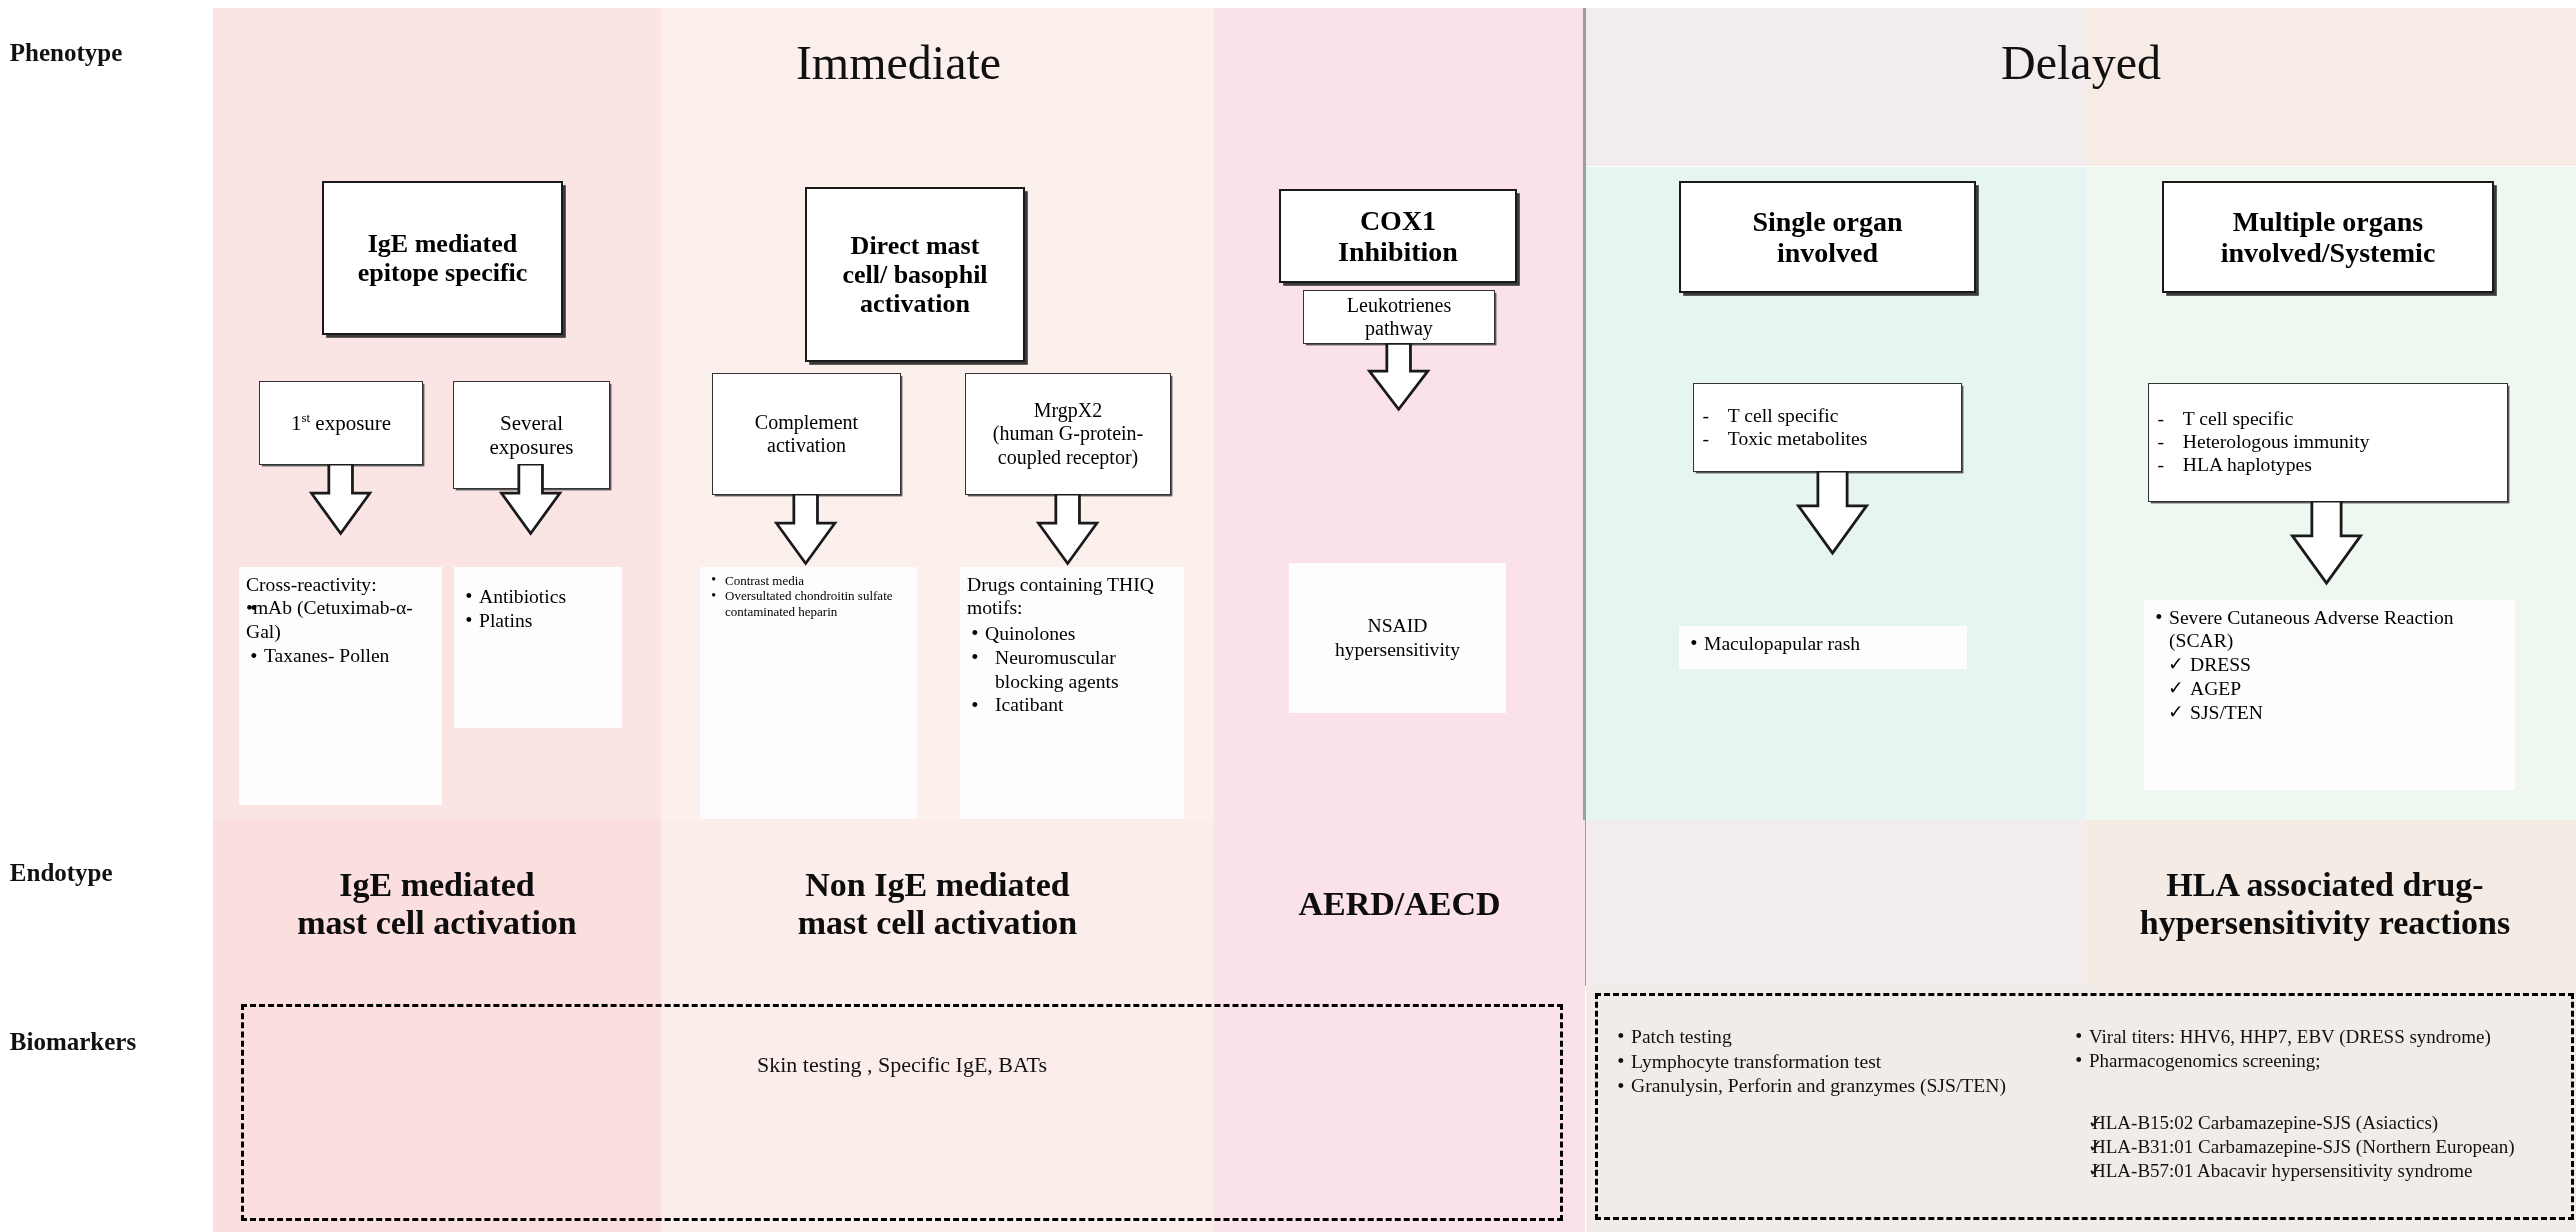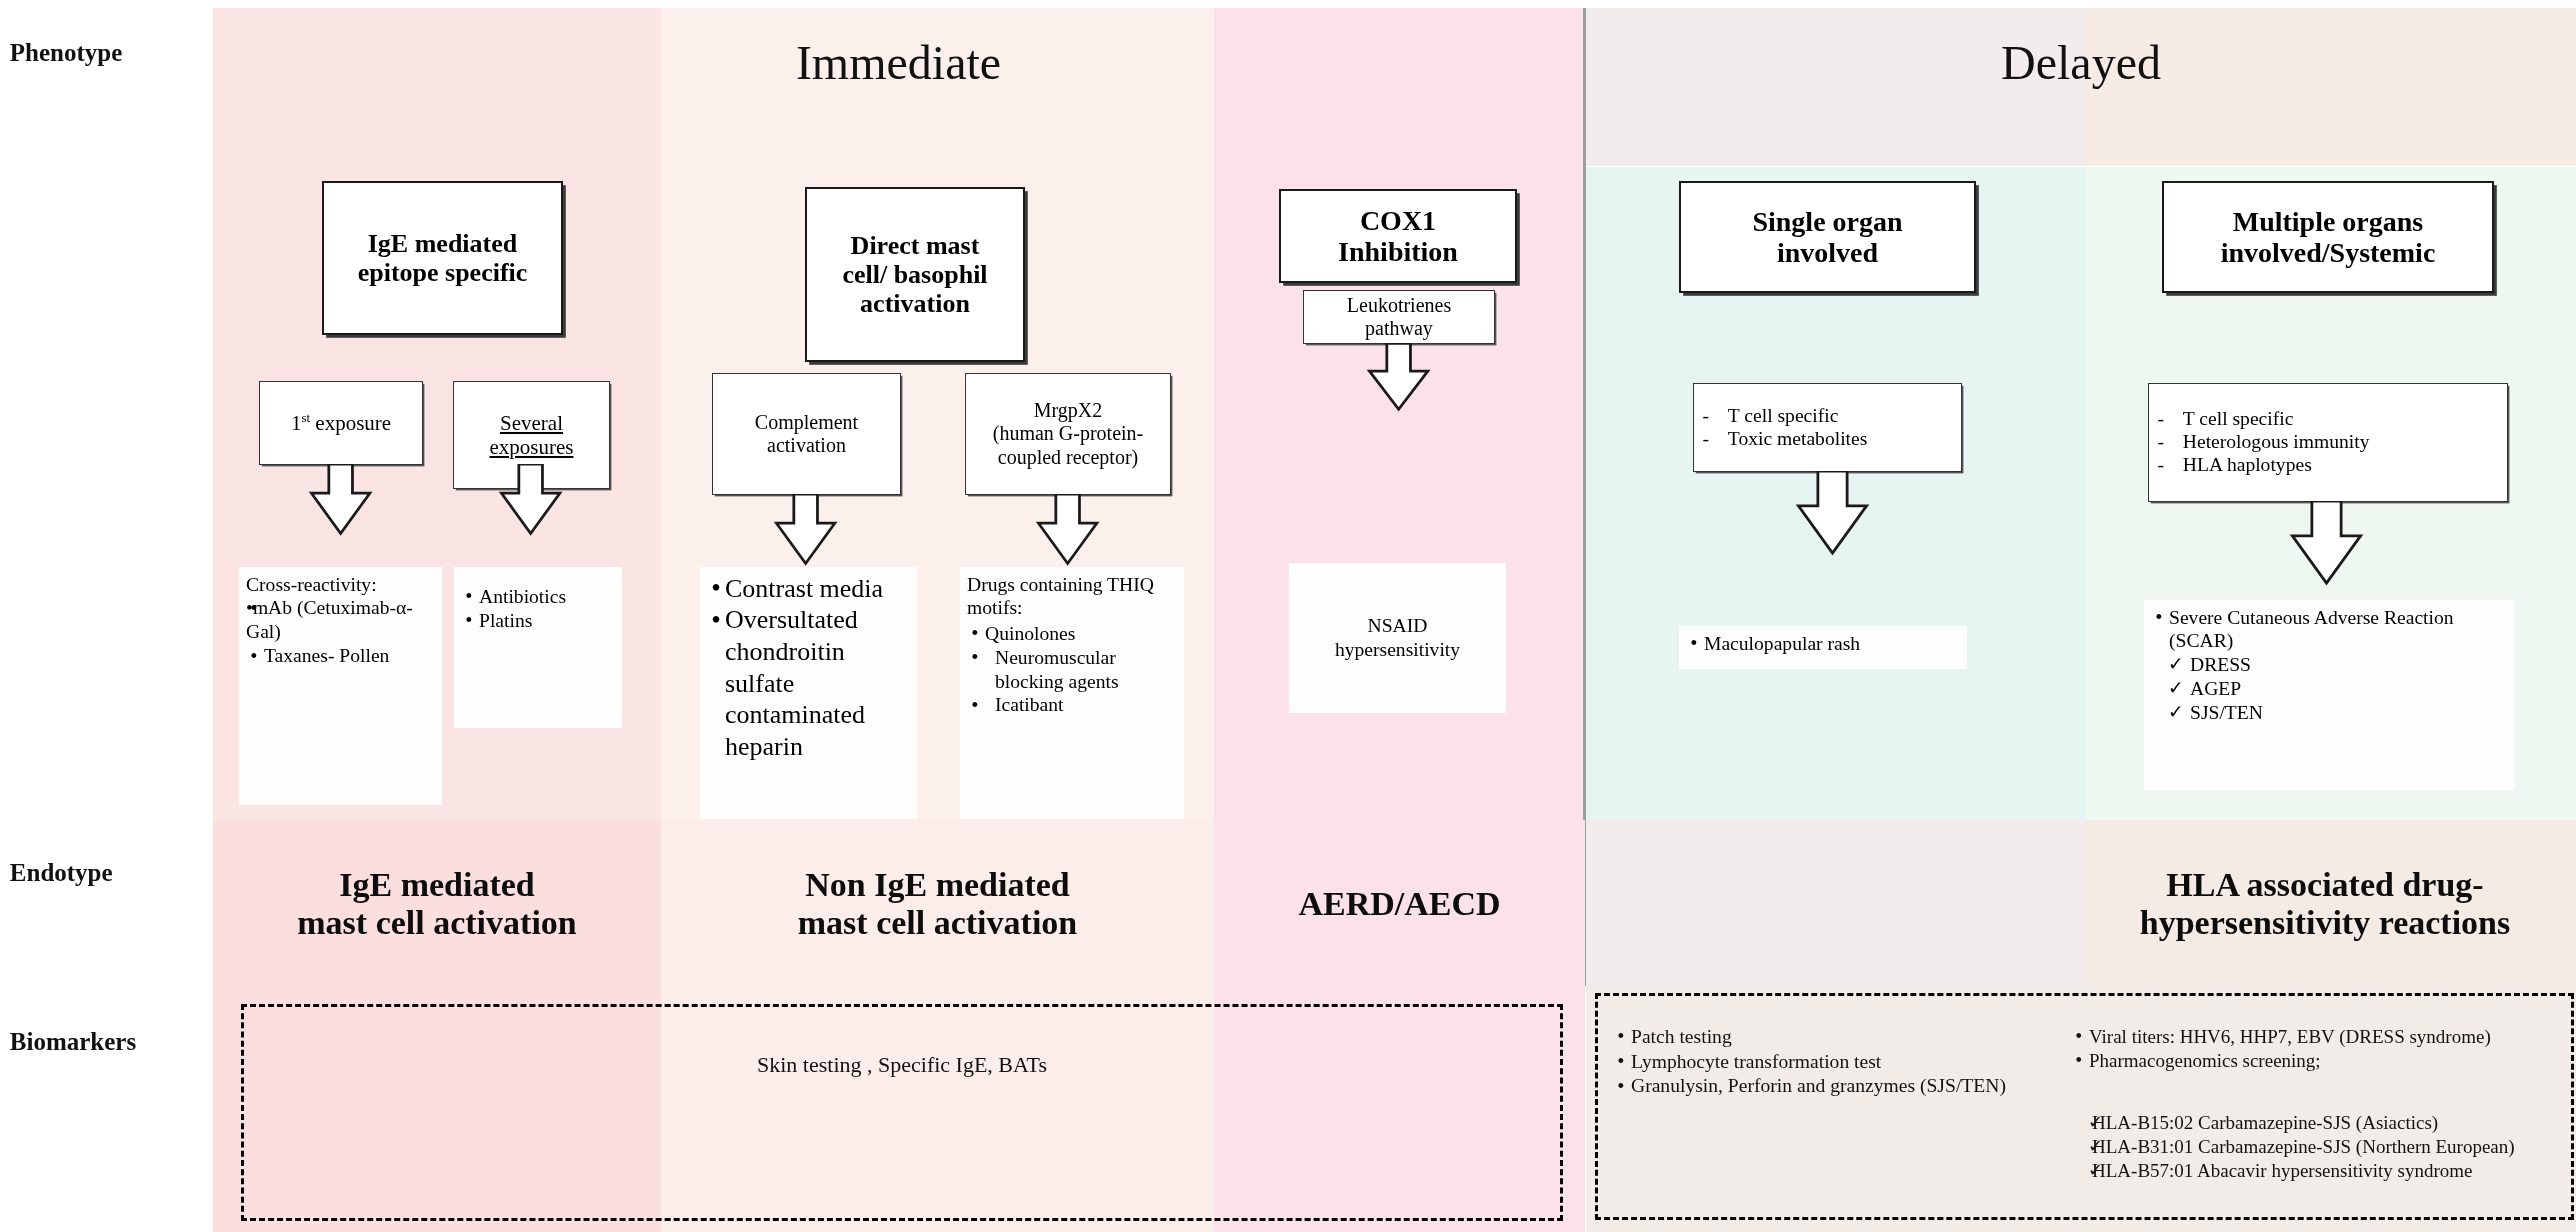--- a/index.html
+++ b/index.html
@@ -136,21 +136,21 @@
     <div>
       <span>IgE mediated</span><br>
       <span>epitope specific</span>
     </div>
   </div>
 
   <div class="thinbox" style="left:259px; top:381px; width:164px; height:84px; font-size:21px;">
     <div><span>1</span><span class="sub">st</span><span> exposure</span></div>
   </div>
 
-  <div class="thinbox" style="left:453px; top:381px; width:157px; height:108px; font-size:21px;text-decoration:underline;">
+  <div class="thinbox" style="left:453px; top:381px; width:157px; height:108px; font-size:21px;">
     <div>
       <span>Several</span><br>
       <span>exposures</span>
     </div>
   </div>
 
   <div class="arrow" style="left:308px; top:464px; width:66px; height:73px;">
     <svg width="66" height="73" viewBox="0 0 95 105">
       <polygon points="30,0 30,42 5,42 47,100 89,42 64,42 64,0" fill="#ffffff" stroke="#1a1a1a" stroke-width="4"></polygon>
     </svg>
@@ -205,21 +205,21 @@
     <svg width="66" height="73" viewBox="0 0 95 105">
       <polygon points="30,0 30,42 5,42 47,100 89,42 64,42 64,0" fill="#ffffff" stroke="#1a1a1a" stroke-width="4"></polygon>
     </svg>
   </div>
   <div class="arrow" style="left:1035px; top:494px; width:66px; height:73px;">
     <svg width="66" height="73" viewBox="0 0 95 105">
       <polygon points="30,0 30,42 5,42 47,100 89,42 64,42 64,0" fill="#ffffff" stroke="#1a1a1a" stroke-width="4"></polygon>
     </svg>
   </div>
 
-  <div class="plainbox" style="left:700px; top:567px; width:217px; height:252px; font-size:26px;">
+  <div class="plainbox" style="left:700px; top:567px; width:217px; height:252px; font-size:13px;">
     <ul class="bul">
       <li><span>Contrast media</span></li>
       <li><span>Oversultated chondroitin sulfate contaminated heparin</span></li>
     </ul>
   </div>
 
   <div class="plainbox" style="left:960px; top:567px; width:224px; height:252px; font-size:19.6px;">
     <div>Drugs containing THIQ motifs:</div>
     <ul class="bul" style="margin-top:1.4px;">
       <li><span>Quinolones</span></li>

